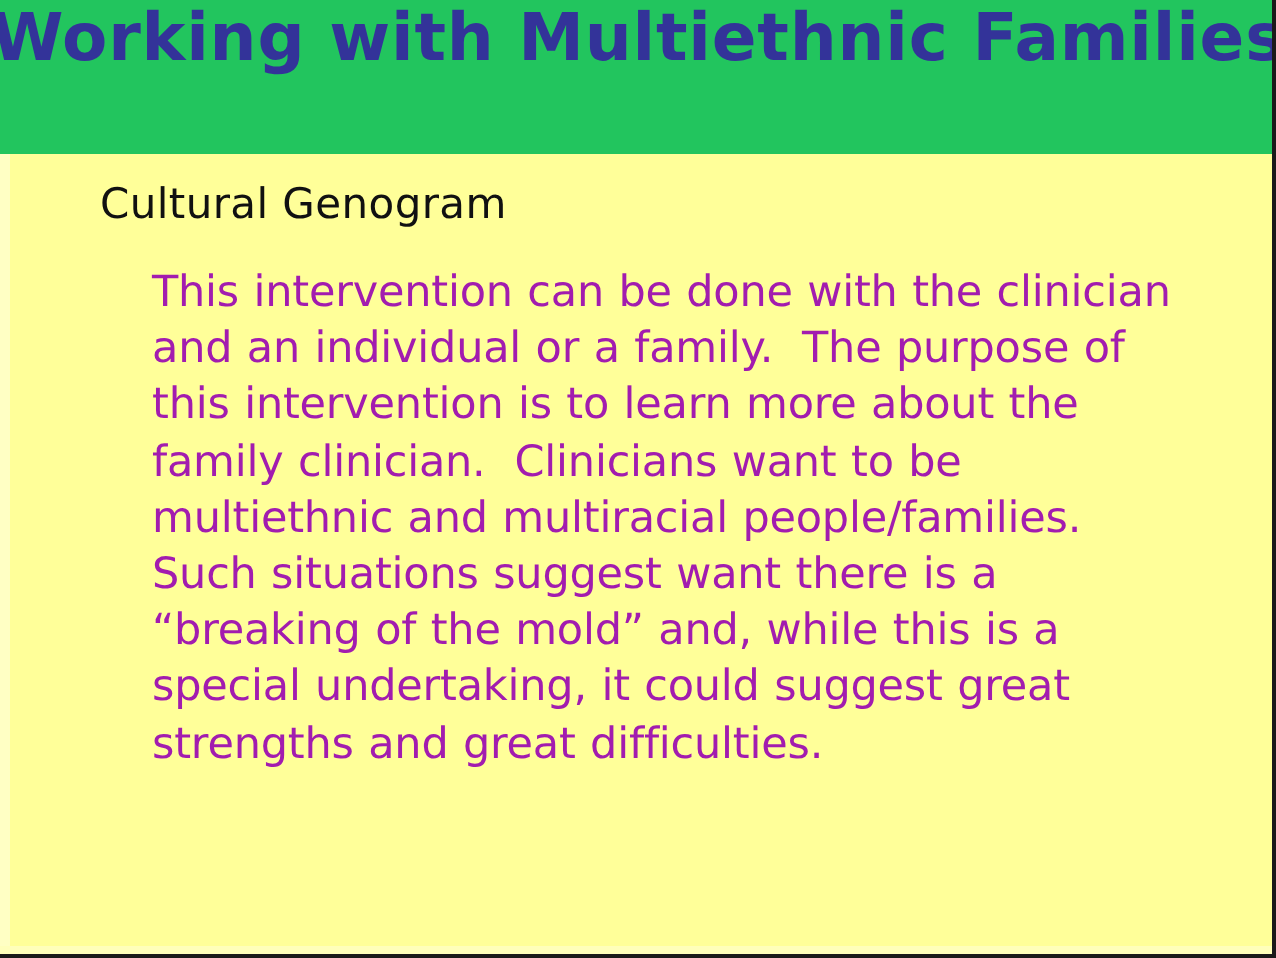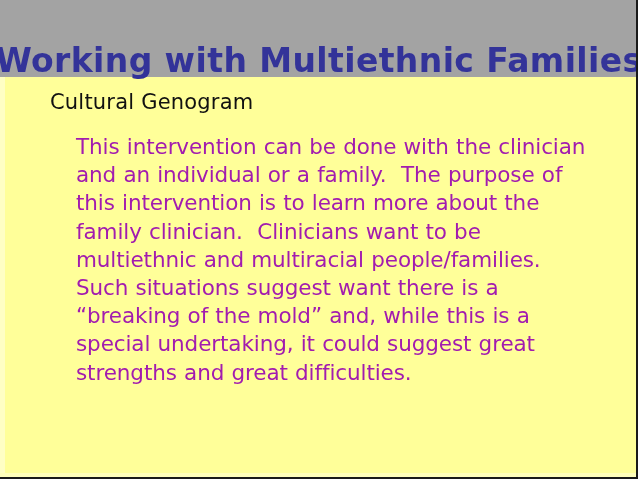--- a/index.html
+++ b/index.html
@@ -42,23 +42,23 @@
     height: 4px;
     background: #ffffbb;
   }
 
   .title-band {
     position: absolute;
     left: 0;
     top: 0;
     width: 638px;
     height: 77px;
-    background: #a3a3a3;
+    background: #22c55e;
     display: flex;
-    align-items: flex-end;
+    align-items: flex-start;
     justify-content: center;
   }
 
   .title-text {
     color: #333399;
     font-family: "DejaVu Sans", sans-serif;
     font-weight: bold;
     font-size: 33px;
     letter-spacing: 0.4px;
     line-height: 1;

